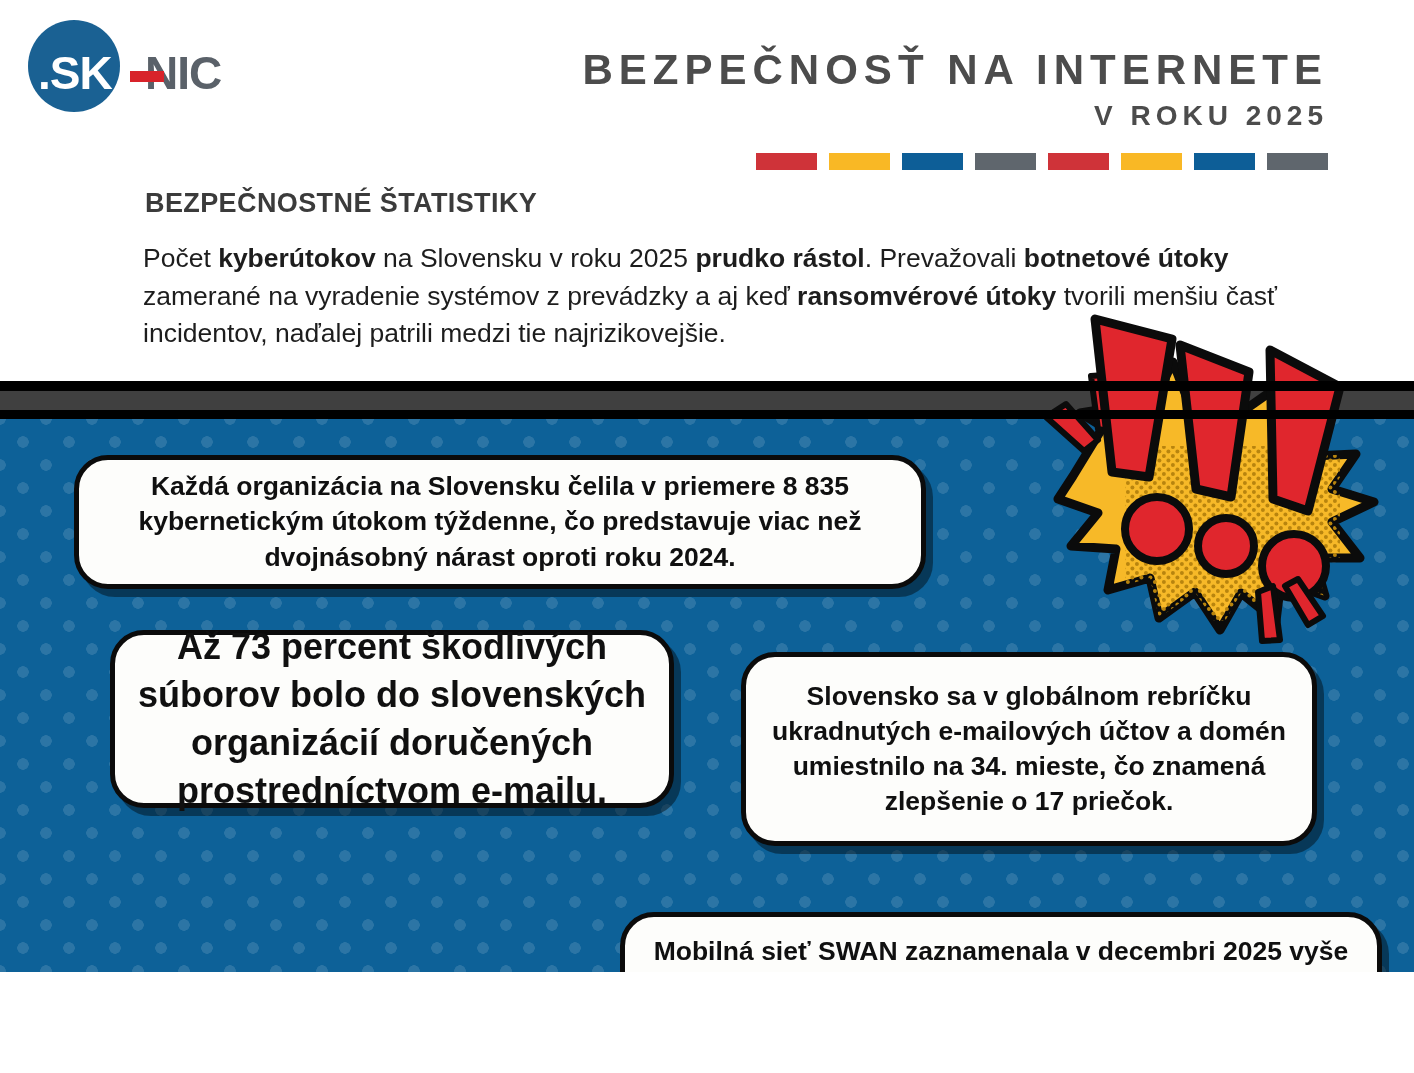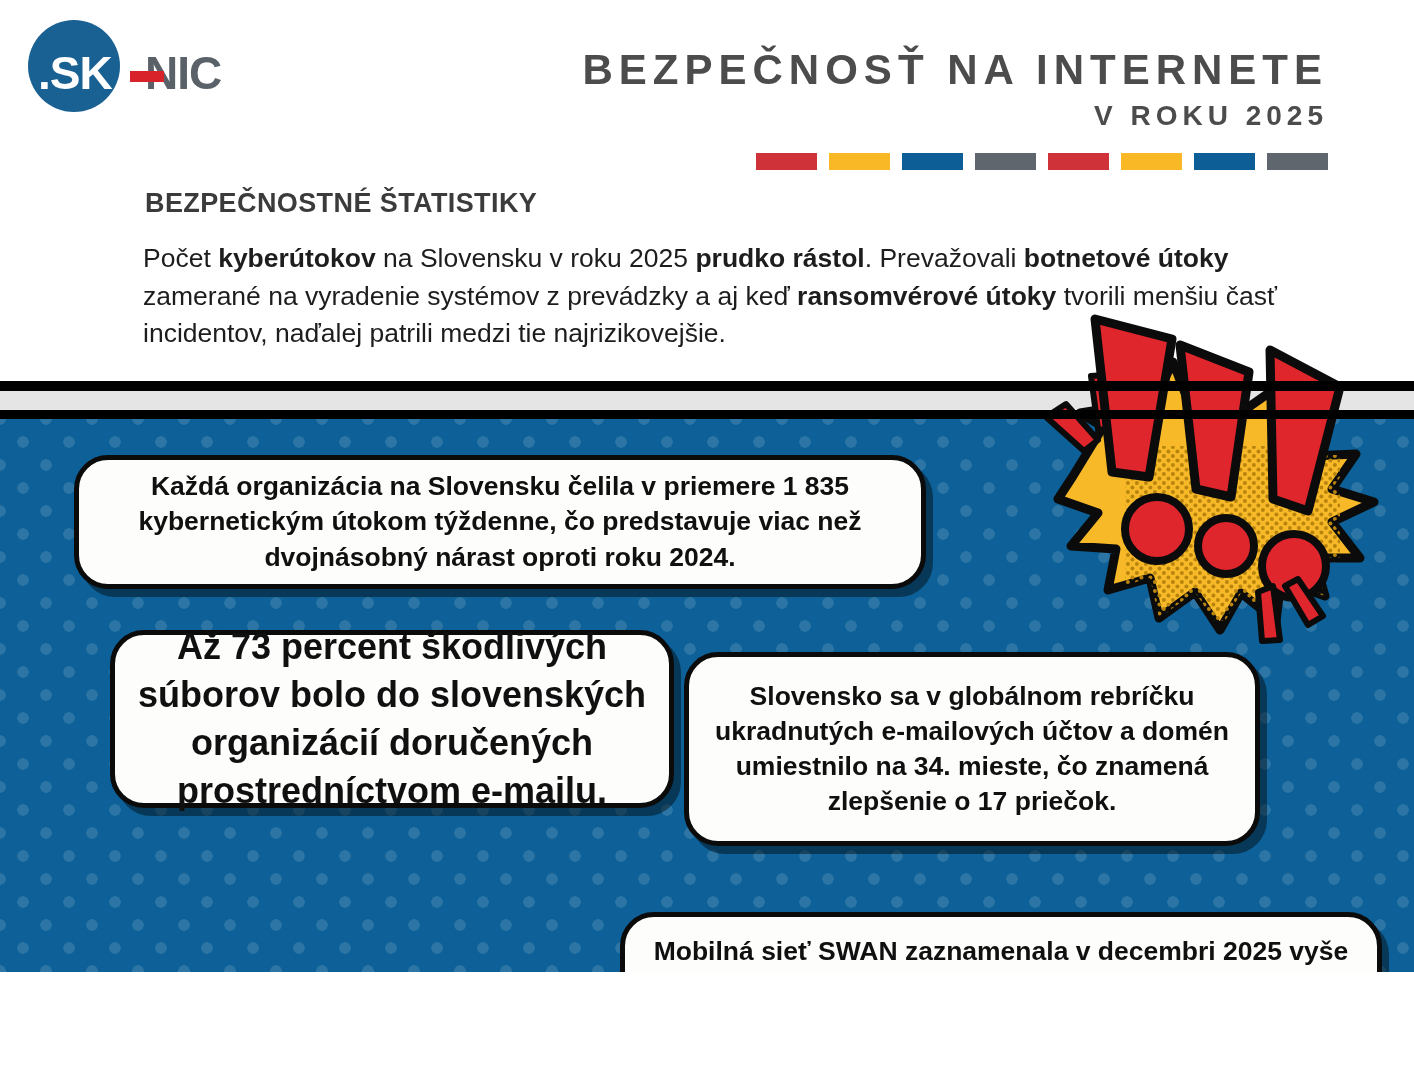--- a/index.html
+++ b/index.html
@@ -2,21 +2,21 @@
 <html><head>
 <meta charset="utf-8">
 <style>
   html,body{margin:0;padding:0;}
   body{
     width:1414px;height:1073px;
     background:#ffffff;
     font-family:"Liberation Sans", sans-serif;
     overflow:hidden;
   }
-  #page{position:relative;width:1414px;height:972px;overflow:hidden;background:#e5e5e5;}
+  #page{position:relative;width:1414px;height:972px;overflow:hidden;background:#404040;}
 
   
   .header{position:absolute;left:0;top:0;width:1414px;height:382px;background:#fff;}
 
   .logo{position:absolute;left:20px;top:14px;width:250px;height:105px;}
   .logo-circle{
     position:absolute;left:8px;top:6px;width:92px;height:92px;border-radius:50%;
     background:#1a6193;
   }
   .logo-sk{
@@ -80,21 +80,21 @@
     box-shadow:7px 8px 0 rgba(0,0,0,.42);
     display:flex;align-items:center;justify-content:center;
     text-align:center;
     font-weight:bold;color:#101010;
     box-sizing:border-box;
   }
   .bubble .txt{width:100%;}
 
   #b1{left:74px;top:455px;width:852px;height:134px;font-size:26.5px;line-height:1.33;padding:4px 18px;}
   #b2{left:110px;top:630px;width:564px;height:178px;font-size:36px;line-height:1.33;padding:4px 16px;}
-  #b3{left:684px;top:652px;width:576px;height:194px;font-size:26.5px;line-height:1.33;padding:4px 16px;}
+  #b3{left:741px;top:652px;width:576px;height:194px;font-size:26.5px;line-height:1.33;padding:4px 16px;}
   #b4{left:48px;top:843px;width:530px;height:218px;font-size:26.5px;line-height:1.33;padding:4px 14px;}
   #b5{left:620px;top:912px;width:762px;height:114px;font-size:26.5px;line-height:1.33;padding:6px 16px;}
 
   
   .burst-wrap{position:absolute;left:1040px;top:296px;width:374px;height:350px;z-index:4;}
   .burst-wrap svg{display:block;}
 </style>
 </head>
 <body>
 
@@ -171,21 +171,21 @@
       <path d="M218,296 L233,290 L240,344 L222,345 Z" fill="#e0262d" stroke="#0b0b0b" stroke-width="6" stroke-linejoin="round"></path>
       <path d="M245,290 L258,283 L283,320 L268,329 Z" fill="#e0262d" stroke="#0b0b0b" stroke-width="6" stroke-linejoin="round"></path>
 
       <path d="M55,23 L132,43 L109,181 L72,176 Z" fill="#e0262d" stroke="#0b0b0b" stroke-width="9" stroke-linejoin="round"></path>
       <path d="M140,49 L209,76 L191,201 L156,193 Z" fill="#e0262d" stroke="#0b0b0b" stroke-width="9" stroke-linejoin="round"></path>
       <path d="M230,54 L300,91 L268,215 L233,203 Z" fill="#e0262d" stroke="#0b0b0b" stroke-width="9" stroke-linejoin="round"></path>
     </svg>
   </div>
 
   <div class="bubble" id="b1">
-    <span class="txt">Každá organizácia na Slovensku čelila v priemere 1 835 kybernetickým útokom týždenne, čo predstavuje viac než dvojnásobný nárast oproti roku 2024.</span>
+    <span class="txt">Každá organizácia na Slovensku čelila v priemere 8 835 kybernetickým útokom týždenne, čo predstavuje viac než dvojnásobný nárast oproti roku 2024.</span>
   </div>
   <div class="bubble" id="b2">
     <span class="txt">Až 73 percent škodlivých súborov bolo do slovenských organizácií doručených prostredníctvom e-mailu.</span>
   </div>
   <div class="bubble" id="b3">
     <span class="txt">Slovensko sa v globálnom rebríčku ukradnutých e-mailových účtov a domén umiestnilo na 34. mieste, čo znamená zlepšenie o 17 priečok.</span>
   </div>
   <div class="bubble" id="b5">
     <span class="txt">Mobilná sieť SWAN zaznamenala v decembri 2025 vyše 12 miliónov pokusov o škodlivé aktivity.</span>
   </div>

